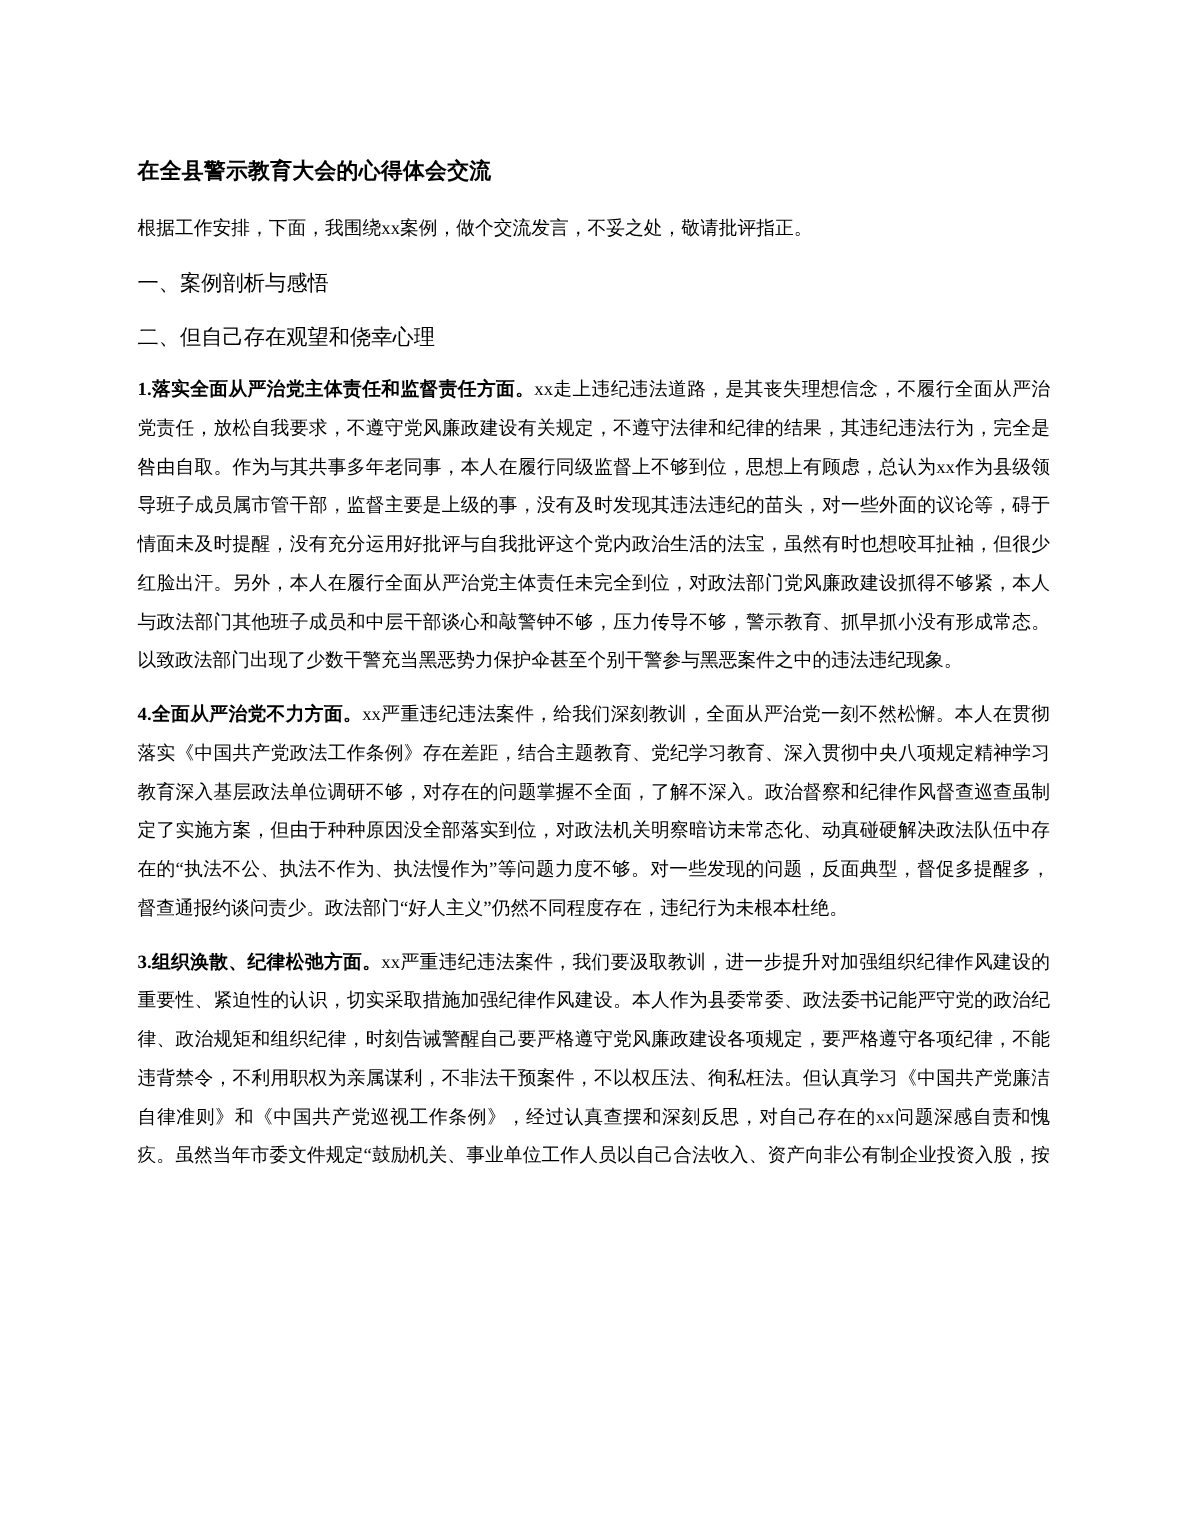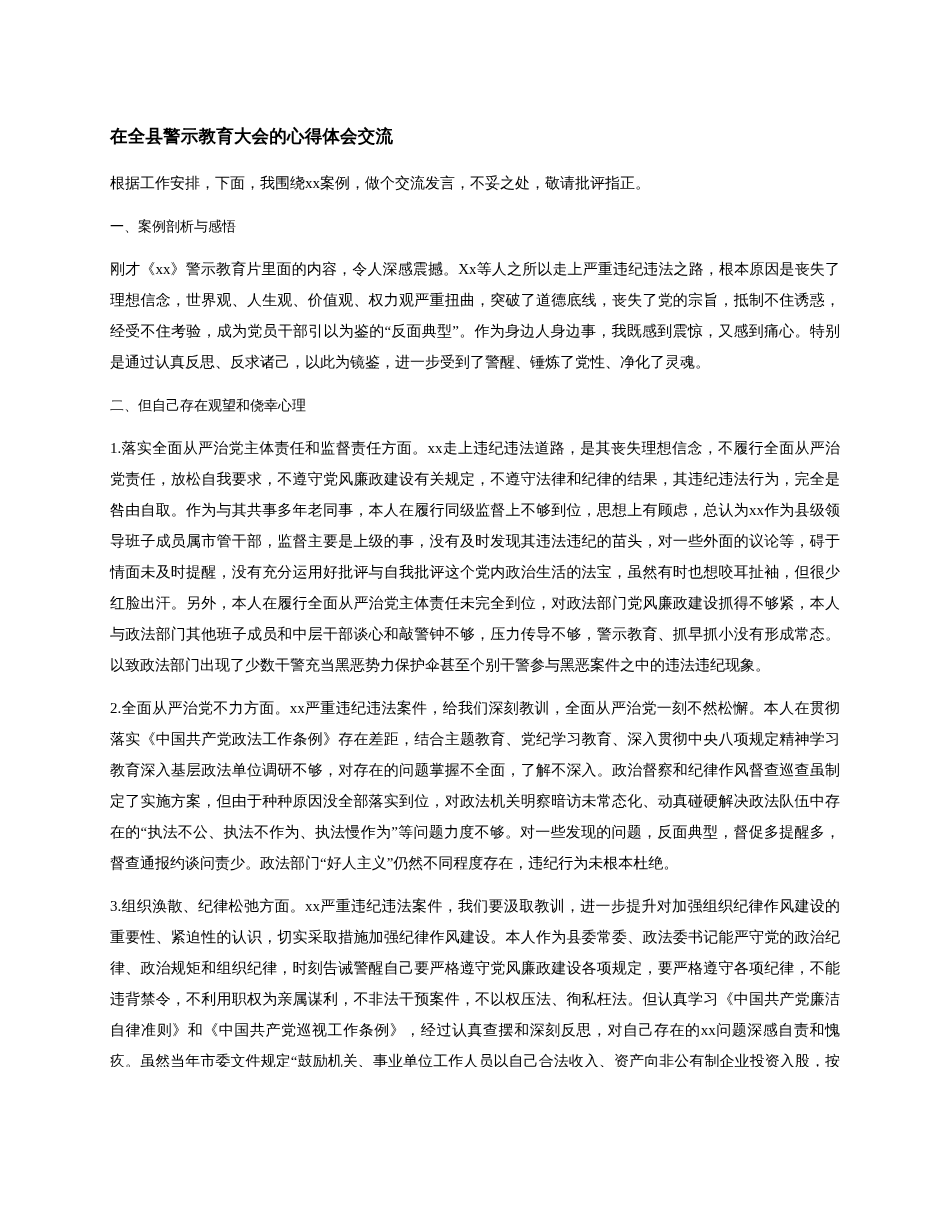--- a/index.html
+++ b/index.html
@@ -41,50 +41,49 @@
     text-align: justify;
     text-justify: inter-ideograph;
     text-align-last: left;
     letter-spacing: 0px;
     word-break: break-all;
   }
   p.para:last-child {
     margin-bottom: 0;
   }
   .heading-inline {
-    font-weight: normal;
+    font-weight: bold;
   }
   .clipped {
     max-height: 176px;
     overflow: hidden;
   }
   .section-label {
-    font-size: 14px;
+    font-size: 17px;
     line-height: 31px;
     margin: 0 0 12px 0;
     text-align: left;
   }
 </style>
 </head>
 <body>
 
 <div class="page">
   <div class="doc-body">
 
     <h1 class="doc-title">在全县警示教育大会的心得体会交流</h1>
 
     <p class="para">根据工作安排，下面，我围绕xx案例，做个交流发言，不妥之处，敬请批评指正。</p>
 
     <p class="section-label">一、案例剖析与感悟</p>
 
-    <p class="para">刚才《xx》警示教育片里面的内容，令人深感震撼。Xx等人之所以走上严重违纪违法之路，根本原因是丧失了理想信念，世界观、人生观、价值观、权力观严重扭曲，突破了道德底线，丧失了党的宗旨，抵制不住诱惑，经受不住考验，成为党员干部引以为鉴的“反面典型”。作为身边人身边事，我既感到震惊，又感到痛心。特别是通过认真反思、反求诸己，以此为镜鉴，进一步受到了警醒、锤炼了党性、净化了灵魂。</p>
 
     <p class="section-label">二、但自己存在观望和侥幸心理</p>
 
 
     <p class="para"><span class="heading-inline">1.落实全面从严治党主体责任和监督责任方面。</span><span>xx走上违纪违法道路，是其丧失理想信念，不履行全面从严治党责任，放松自我要求，不遵守党风廉政建设有关规定，不遵守法律和纪律的结果，其违纪违法行为，完全是咎由自取。作为与其共事多年老同事，本人在履行同级监督上不够到位，思想上有顾虑，总认为xx作为县级领导班子成员属市管干部，监督主要是上级的事，没有及时发现其违法违纪的苗头，对一些外面的议论等，碍于情面未及时提醒，没有充分运用好批评与自我批评这个党内政治生活的法宝，虽然有时也想咬耳扯袖，但很少红脸出汗。另外，本人在履行全面从严治党主体责任未完全到位，对政法部门党风廉政建设抓得不够紧，本人与政法部门其他班子成员和中层干部谈心和敲警钟不够，压力传导不够，警示教育、抓早抓小没有形成常态。以致政法部门出现了少数干警充当黑恶势力保护伞甚至个别干警参与黑恶案件之中的违法违纪现象。</span></p>
 
-    <p class="para"><span class="heading-inline">2.全面从严治党不力方面。</span><span>xx严重违纪违法案件，给我们深刻教训，全面从严治党一刻不然松懈。本人在贯彻落实《中国共产党政法工作条例》存在差距，结合主题教育、党纪学习教育、深入贯彻中央八项规定精神学习教育深入基层政法单位调研不够，对存在的问题掌握不全面，了解不深入。政治督察和纪律作风督查巡查虽制定了实施方案，但由于种种原因没全部落实到位，对政法机关明察暗访未常态化、动真碰硬解决政法队伍中存在的“执法不公、执法不作为、执法慢作为”等问题力度不够。对一些发现的问题，反面典型，督促多提醒多，督查通报约谈问责少。政法部门“好人主义”仍然不同程度存在，违纪行为未根本杜绝。</span></p>
+    <p class="para"><span class="heading-inline">4.全面从严治党不力方面。</span><span>xx严重违纪违法案件，给我们深刻教训，全面从严治党一刻不然松懈。本人在贯彻落实《中国共产党政法工作条例》存在差距，结合主题教育、党纪学习教育、深入贯彻中央八项规定精神学习教育深入基层政法单位调研不够，对存在的问题掌握不全面，了解不深入。政治督察和纪律作风督查巡查虽制定了实施方案，但由于种种原因没全部落实到位，对政法机关明察暗访未常态化、动真碰硬解决政法队伍中存在的“执法不公、执法不作为、执法慢作为”等问题力度不够。对一些发现的问题，反面典型，督促多提醒多，督查通报约谈问责少。政法部门“好人主义”仍然不同程度存在，违纪行为未根本杜绝。</span></p>
 
     <p class="para clipped"><span class="heading-inline">3.组织涣散、纪律松弛方面。</span><span>xx严重违纪违法案件，我们要汲取教训，进一步提升对加强组织纪律作风建设的重要性、紧迫性的认识，切实采取措施加强纪律作风建设。本人作为县委常委、政法委书记能严守党的政治纪律、政治规矩和组织纪律，时刻告诫警醒自己要严格遵守党风廉政建设各项规定，要严格遵守各项纪律，不能违背禁令，不利用职权为亲属谋利，不非法干预案件，不以权压法、徇私枉法。但认真学习《中国共产党廉洁自律准则》和《中国共产党巡视工作条例》，经过认真查摆和深刻反思，对自己存在的xx问题深感自责和愧疚。虽然当年市委文件规定“鼓励机关、事业单位工作人员以自己合法收入、资产向非公有制企业投资入股，按股分红”。但自己存在观望和侥幸心理，对自身未从严要求。虽然退出股份的款项以县高息转借给他人后来实际利息所得在正常规定范围之内，但作为领导干部，没有充分认识到高息借款的危害。以上现象充分说明自己纪律松驰，教训十分深刻。同时，本人对政法队伍作风建设仍抓得不够紧，常态化开展纪律作风巡查力</span></p>
 
   </div>
 </div>
 
 </body></html>

